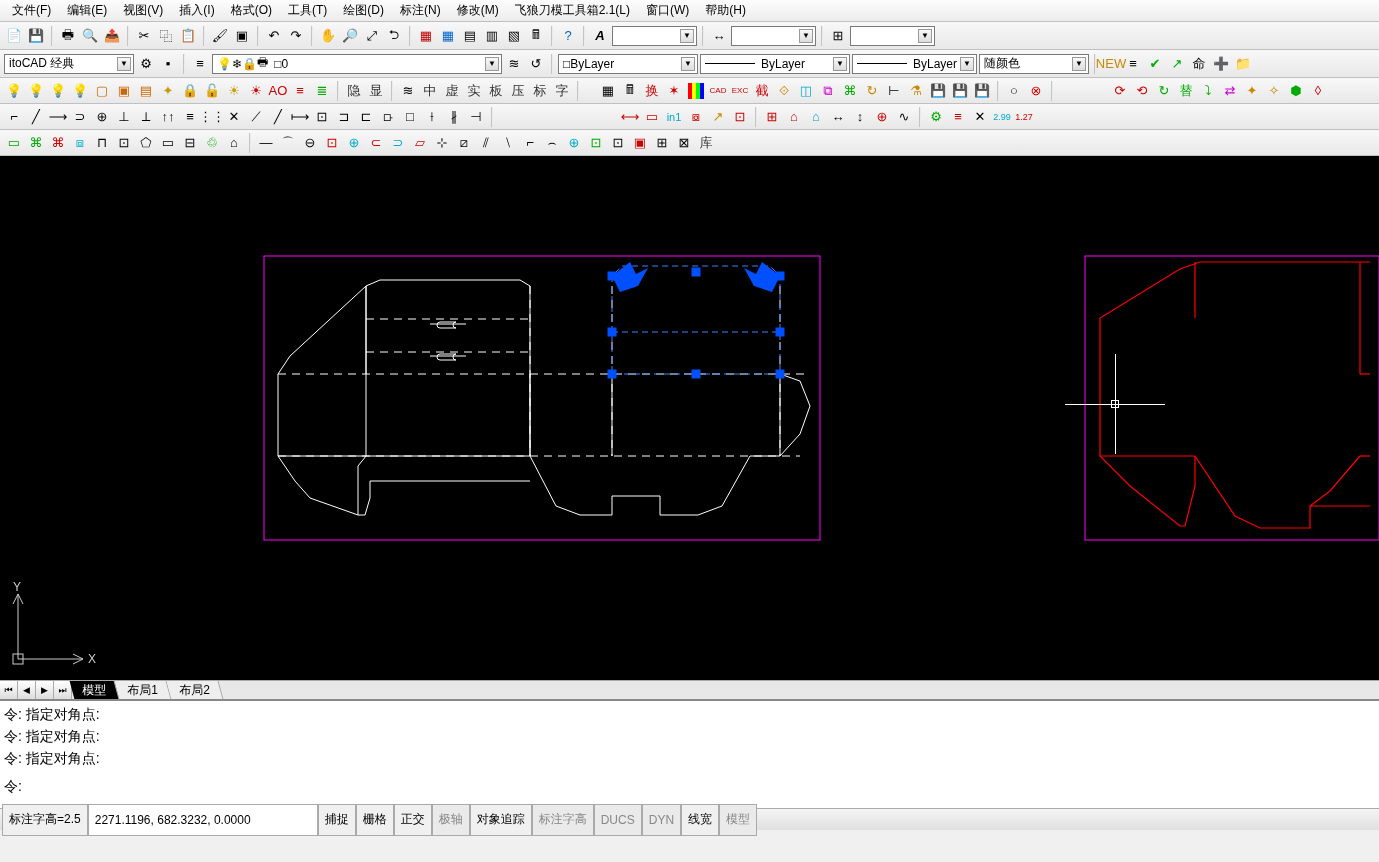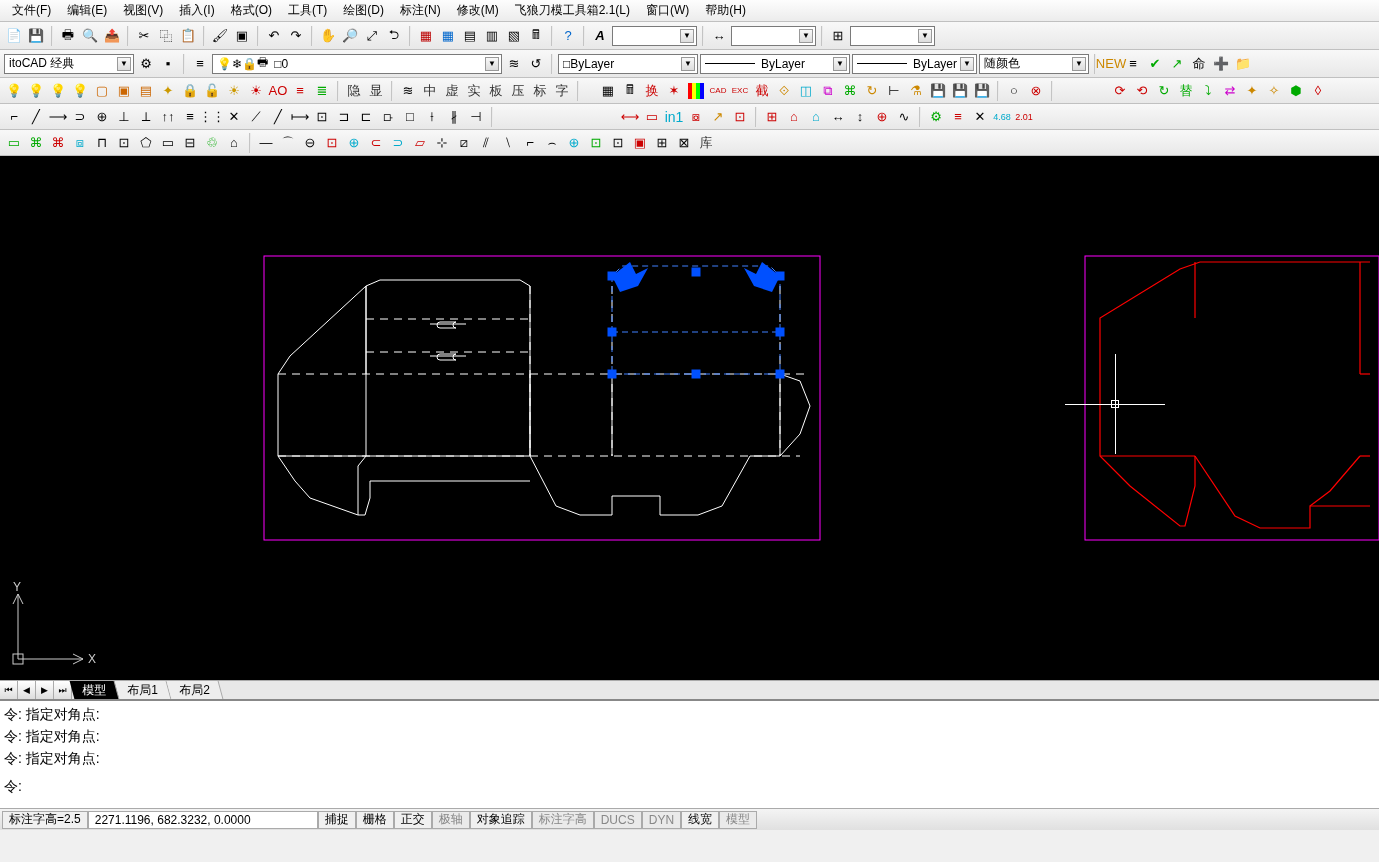--- a/index.html
+++ b/index.html
@@ -154,21 +154,21 @@
   display: flex;
   align-items: center;
   font-size: 12px;
   padding: 0 2px;
   gap: 0;
 }
 .statusbar .cell {
   border: 1px solid #aaa;
   padding: 1px 6px;
   background: #f0f0f0;
-  height: 18px;
+  height: 32px;
   display: flex;
   align-items: center;
 }
 .statusbar .cell.coords { min-width: 230px; background: #fff; }
 .statusbar .cell.off { color: #888; background: #eaeaea; }
 .cursor-cross {
   position: absolute;
   pointer-events: none;
 }
 .cursor-cross .h { position:absolute; width:100px; height:1px; background:#fff; left:-50px; top:0;}
@@ -391,38 +391,38 @@
   <span class="tool-btn">⊏</span>
   <span class="tool-btn">⟥</span>
   <span class="tool-btn">□</span>
   <span class="tool-btn">⟊</span>
   <span class="tool-btn">∦</span>
   <span class="tool-btn">⊣</span>
   <span class="tb-divider"></span>
   <div style="width:120px"></div>
   <span class="tool-btn" style="color:#c00">⟷</span>
   <span class="tool-btn" style="color:#c00">▭</span>
-  <span class="tool-btn" style="color:#0ac;font-size:14px">in1</span>
+  <span class="tool-btn" style="color:#0ac;font-size:11px">in1</span>
   <span class="tool-btn" style="color:#c00">⧇</span>
   <span class="tool-btn" style="color:#c80">↗</span>
   <span class="tool-btn" style="color:#c00">⊡</span>
   <span class="tb-divider"></span>
   <span class="tool-btn" style="color:#c00">⊞</span>
   <span class="tool-btn" style="color:#c00">⌂</span>
   <span class="tool-btn" style="color:#0ac">⌂</span>
   <span class="tool-btn">↔</span>
   <span class="tool-btn">↕</span>
   <span class="tool-btn" style="color:#c00">⊕</span>
   <span class="tool-btn">∿</span>
   <span class="tb-divider"></span>
   <span class="tool-btn" style="color:#0a0">⚙</span>
   <span class="tool-btn" style="color:#c00">≡</span>
   <span class="tool-btn">✕</span>
-  <span class="tool-btn" style="color:#0ac;font-size:9px">4.68</span>
-  <span class="tool-btn" style="color:#c00;font-size:9px">2.01</span>
+  <span class="tool-btn" style="color:#0ac;font-size:9px">2.99</span>
+  <span class="tool-btn" style="color:#c00;font-size:9px">1.27</span>
 </div>
 
 <div class="toolbar-row">
   <span class="tool-btn" style="color:#0a0">▭</span>
   <span class="tool-btn" style="color:#0a0">⌘</span>
   <span class="tool-btn" style="color:#c00">⌘</span>
   <span class="tool-btn" style="color:#0ac">⧈</span>
   <span class="tool-btn">⊓</span>
   <span class="tool-btn">⊡</span>
   <span class="tool-btn">⬠</span>

